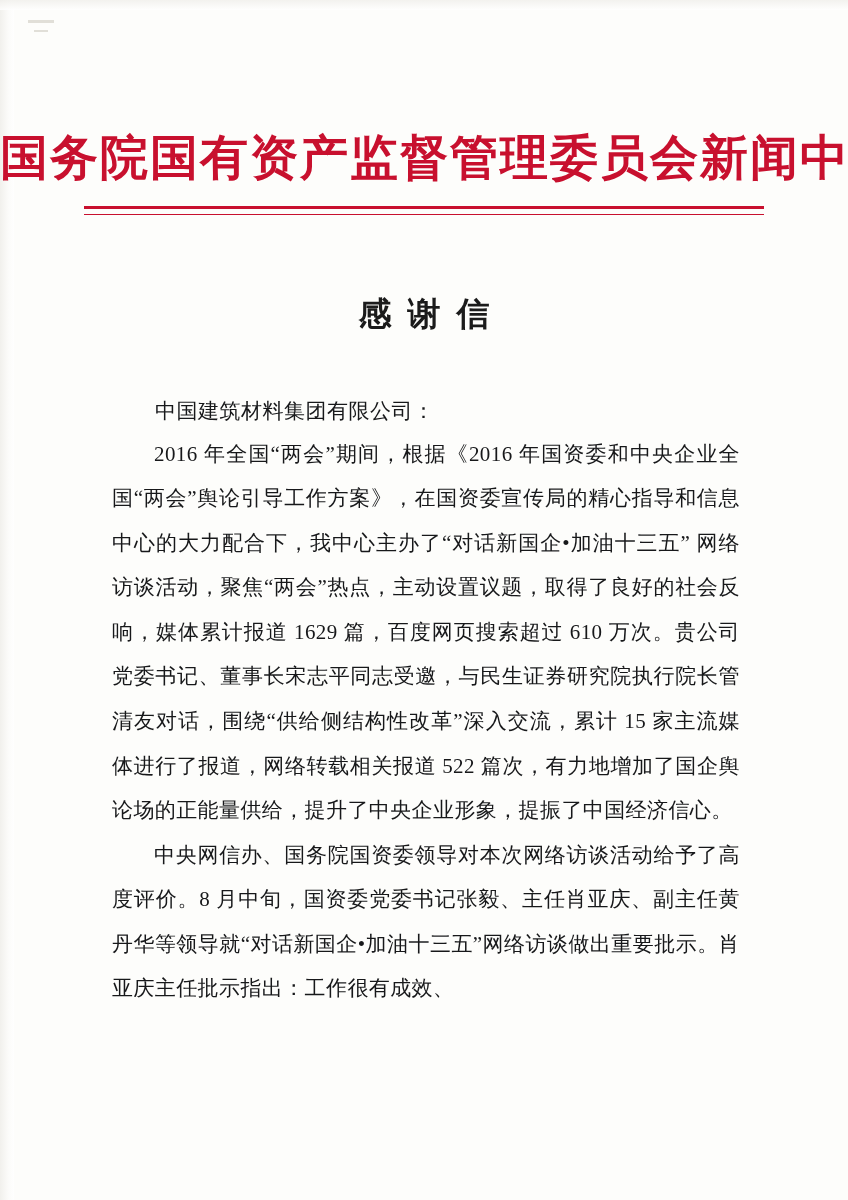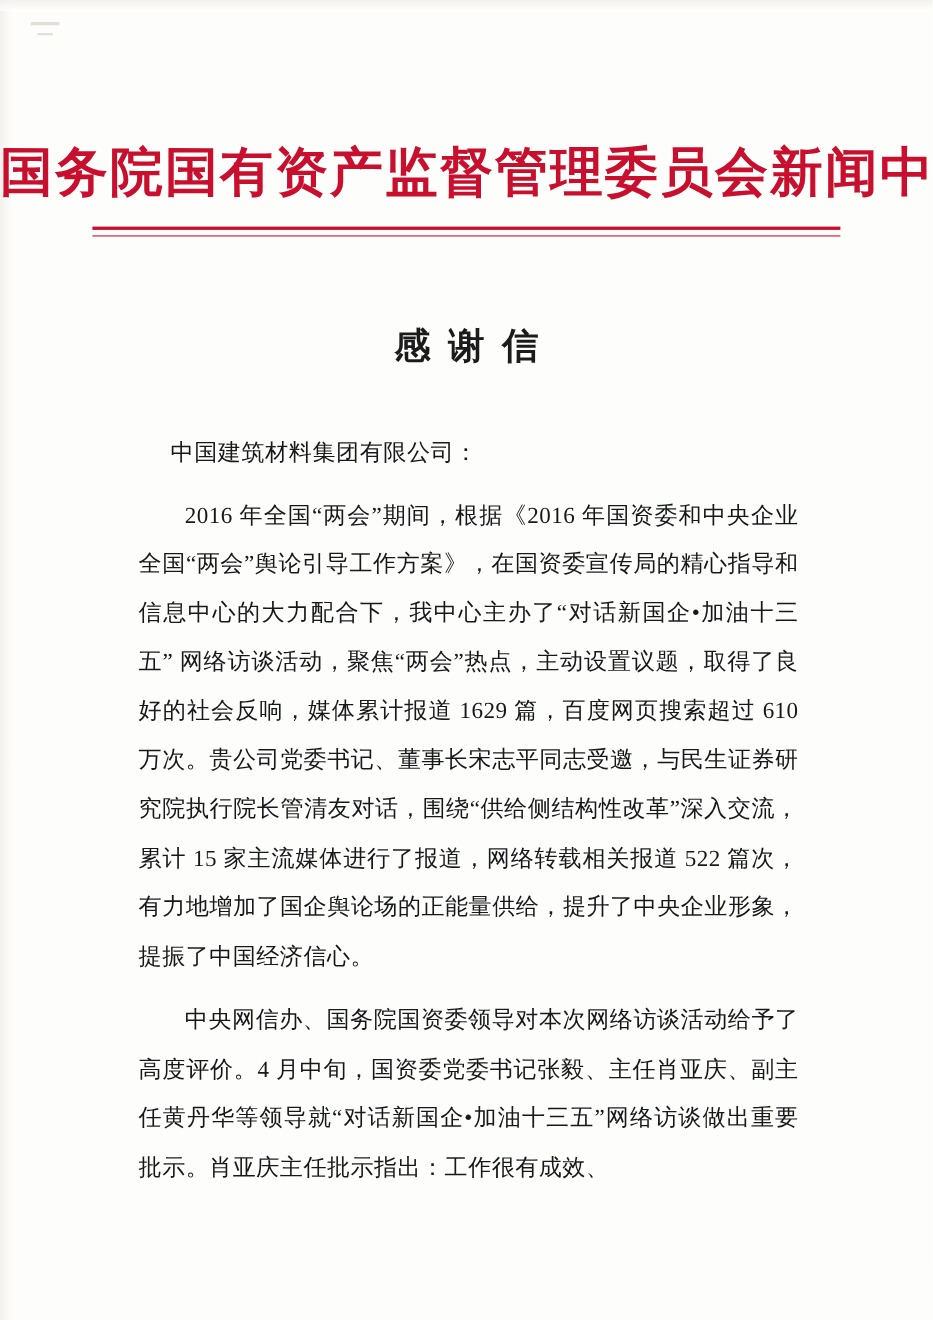--- a/index.html
+++ b/index.html
@@ -106,21 +106,21 @@
   }
 
   .para {
     font-size: 21px;
     line-height: 2.12;
     color: #17181a;
     text-align: justify;
     text-justify: inter-ideograph;
     text-indent: 2em;
     letter-spacing: .4px;
-    margin: 14px;
+    margin: 0;
   }
   .para + .para {
     margin-top: 0;
   }
 </style>
 </head>
 <body>
 
 <div class="page">
 
@@ -135,16 +135,16 @@
       <div class="rule-thick"></div>
       <div class="rule-thin"></div>
     </div>
   </div>
 
   <div class="doc-title">感谢信</div>
 
   <div class="body-block">
     <div class="salutation">中国建筑材料集团有限公司：</div>
     <p class="para">2016 年全国“两会”期间，根据《2016 年国资委和中央企业全国“两会”舆论引导工作方案》，在国资委宣传局的精心指导和信息中心的大力配合下，我中心主办了“对话新国企•加油十三五” 网络访谈活动，聚焦“两会”热点，主动设置议题，取得了良好的社会反响，媒体累计报道 1629 篇，百度网页搜索超过 610 万次。贵公司党委书记、董事长宋志平同志受邀，与民生证券研究院执行院长管清友对话，围绕“供给侧结构性改革”深入交流，累计 15 家主流媒体进行了报道，网络转载相关报道 522 篇次，有力地增加了国企舆论场的正能量供给，提升了中央企业形象，提振了中国经济信心。</p>
-    <p class="para">中央网信办、国务院国资委领导对本次网络访谈活动给予了高度评价。4 月中旬，国资委党委书记张毅、主任肖亚庆、副主任黄丹华等领导就“对话新国企•加油十三五”网络访谈做出重要批示。肖亚庆主任批示指出：工作很有成效、</p>
+    <p class="para">中央网信办、国务院国资委领导对本次网络访谈活动给予了高度评价。8 月中旬，国资委党委书记张毅、主任肖亚庆、副主任黄丹华等领导就“对话新国企•加油十三五”网络访谈做出重要批示。肖亚庆主任批示指出：工作很有成效、</p>
   </div>
 
 </div>
 
 </body></html>

